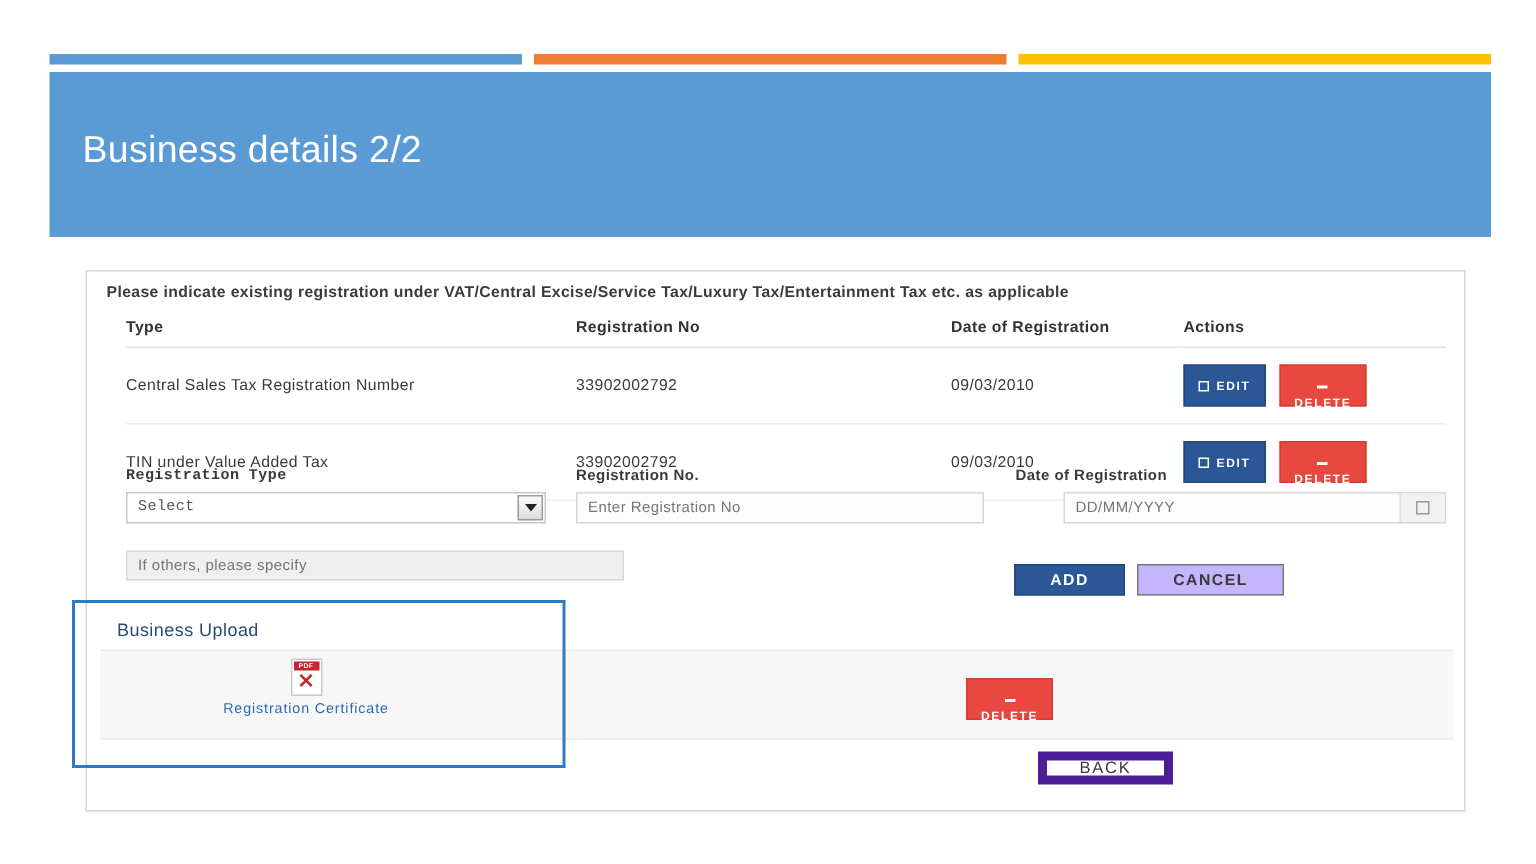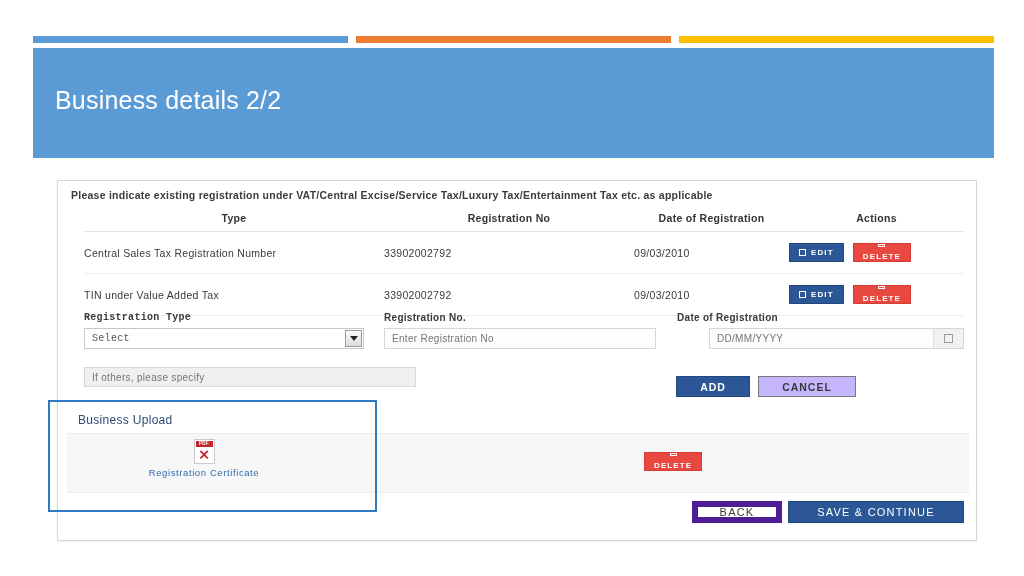--- a/index.html
+++ b/index.html
@@ -72,21 +72,21 @@
   
   .reg-table {
     position: absolute;
     left: 26px;
     top: 24px;
     width: 880px;
     border-collapse: collapse;
     table-layout: fixed;
   }
   .reg-table th {
-    text-align: center;
+    text-align: left;
     font-size: 10.5px;
     font-weight: bold;
     color: #333333;
     padding: 7px 0 7px 0;
     border-bottom: 1px solid #e2e2e2;
     letter-spacing: 0.3px;
     white-space: nowrap;
   }
   .reg-table td {
     font-size: 10.5px;
@@ -102,21 +102,21 @@
   .col-date { width: 155px; }
   .col-actions { width: 175px; }
   .cell-actions { text-align: left; }
 
   
   .btn-sm {
     display: inline-flex;
     align-items: center;
     gap: 5px;
     height: 19px;
-    padding: 0 9px;
+    padding: 13px 9px;
     font-size: 8px;
     font-weight: bold;
     letter-spacing: 1.1px;
     color: #ffffff;
     border: 1px solid rgba(0,0,0,0.18);
     box-sizing: border-box;
     cursor: pointer;
     vertical-align: middle;
     user-select: none;
   }
@@ -464,16 +464,15 @@
       </div>
       <div class="doc-link">Registration Certificate</div>
     </div>
     <span class="btn-sm btn-delete doc-delete">
       <span class="sq-icon"></span>
       <span>DELETE</span>
     </span>
   </div>
 
   <div class="btn-back">BACK</div>
-  <div class="btn-save">SAVE &amp; CONTINUE</div>
 </div>
 
 <div class="highlight-box"></div>
 
 </body></html>

